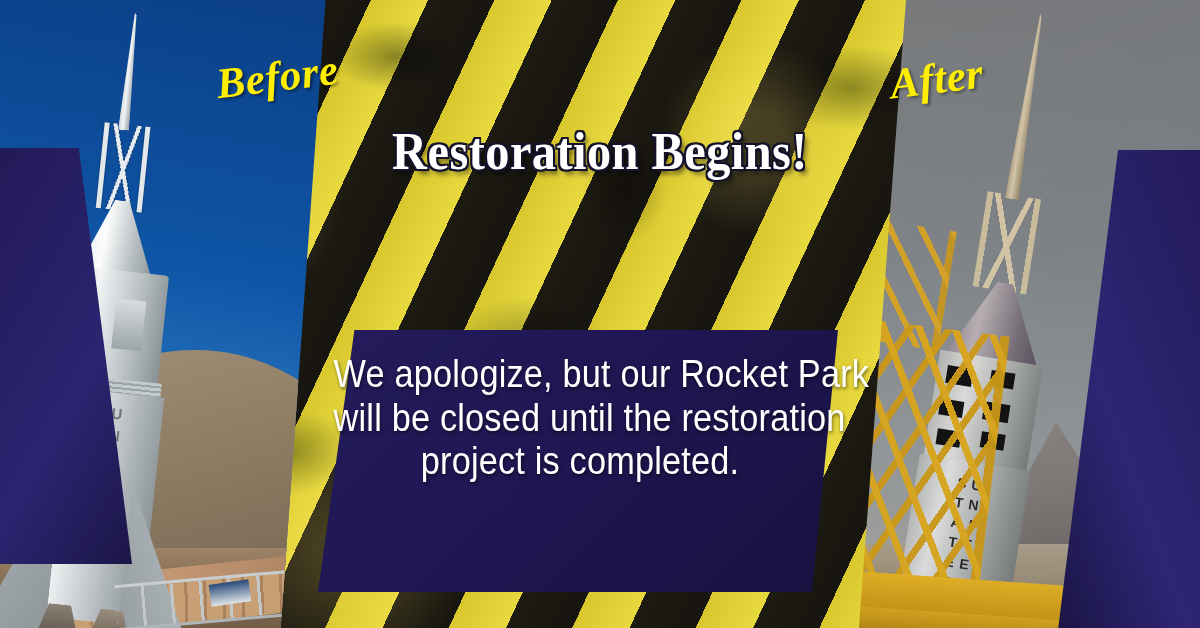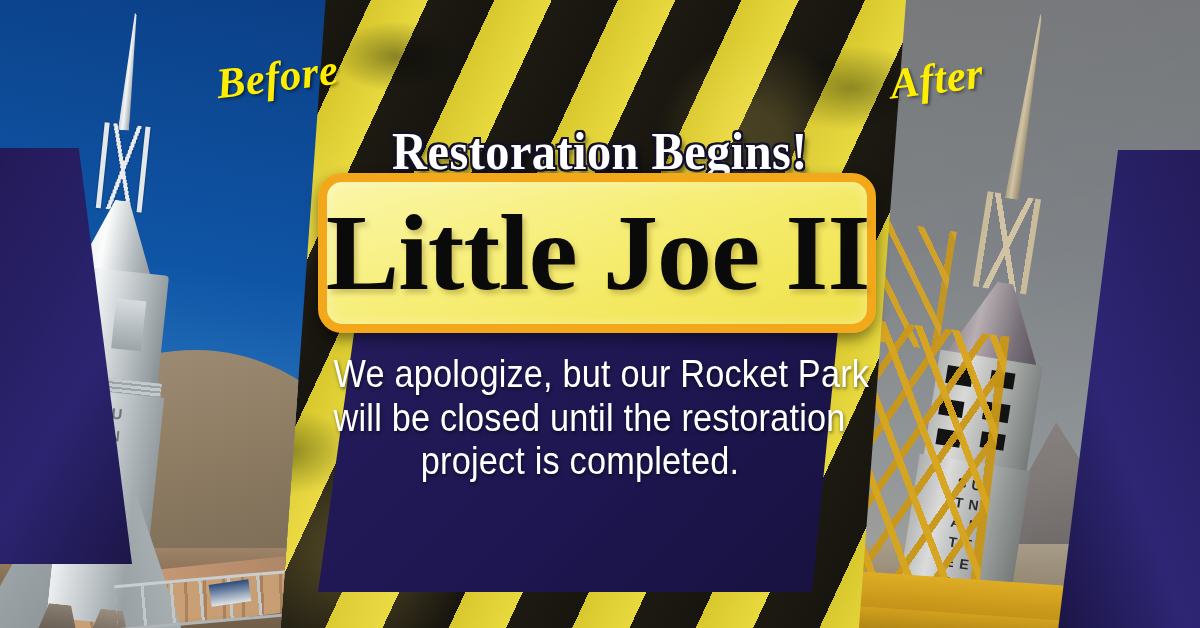--- a/index.html
+++ b/index.html
@@ -308,23 +308,20 @@
 
   <div class="navy-left"></div>
   <div class="navy-right"></div>
   <div class="navy-text-panel"></div>
 
   <div class="label-before">Before</div>
   <div class="label-after">After</div>
 
   <div class="headline">Restoration  Begins!</div>
 
-  <div class="plaque">
-    <span class="plaque-title">Little Joe II</span>
-  </div>
 
   <div class="body-copy">
     <div>We apologize, but our Rocket Park</div>
     <div>will be closed until the restoration</div>
     <div>project is completed.</div>
   </div>
 
 </div>
 
 </body></html>

